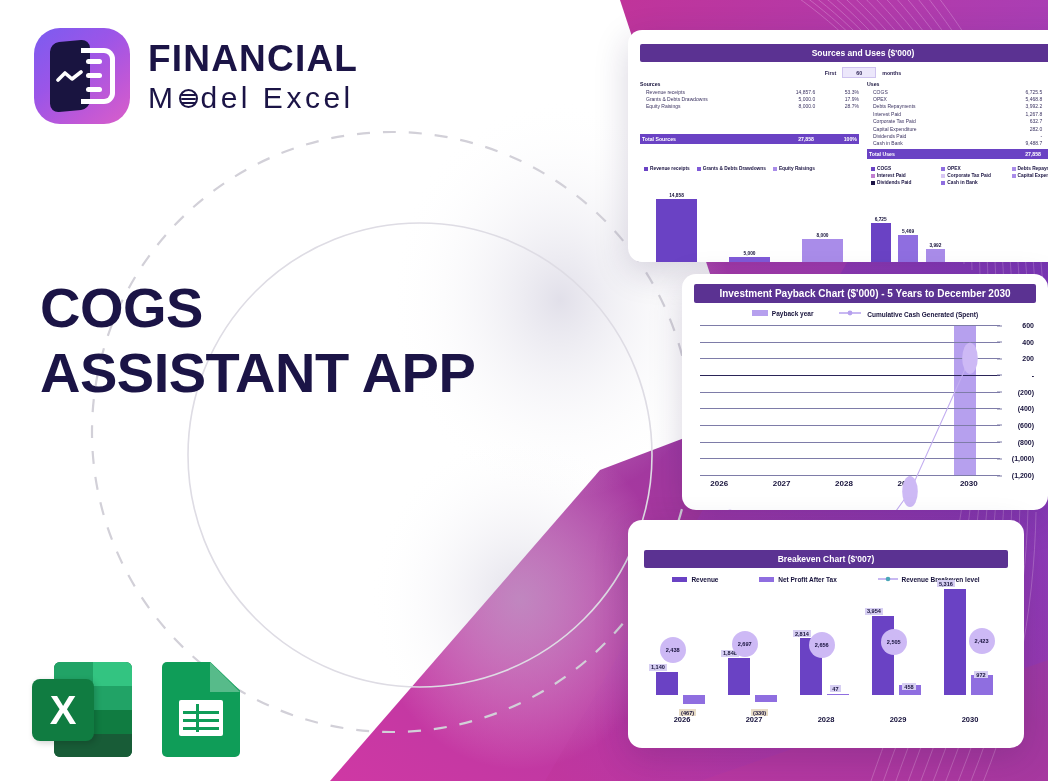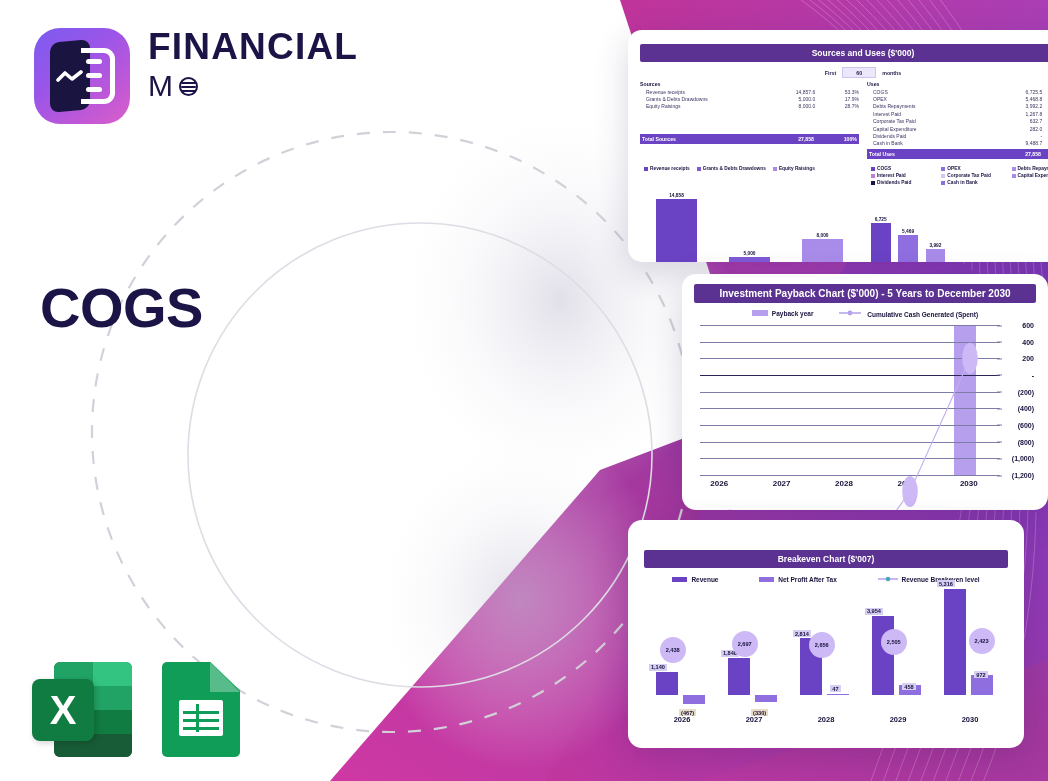--- a/index.html
+++ b/index.html
@@ -8,21 +8,21 @@
     font-family: "Liberation Sans", sans-serif;
     background: #ffffff;
     position: relative;
   }
   .stage { position: absolute; inset: 0; width: 1048px; height: 781px; overflow: hidden; background: #fff; }
 
   
   .bg-svg { position: absolute; inset: 0; width: 1048px; height: 781px; }
 
   
-  .logo-wrap { position: absolute; left: 34px; top: 28px; display: flex; gap: 18px; }
+  .logo-wrap { position: absolute; left: 34px; top: 28px; display: flex; align-items: center; gap: 18px; }
   .logo-mark {
     width: 96px; height: 96px; border-radius: 26px;
     background: linear-gradient(140deg, #7b5cf0 0%, #9b55e8 40%, #c158d6 75%, #d95fc9 100%);
     position: relative; overflow: hidden;
   }
   .logo-mark .card {
     position: absolute; left: 16px; top: 13px; width: 40px; height: 70px;
     background: #191440; border-radius: 9px;
     transform: skewY(-5deg);
   }
@@ -280,26 +280,28 @@
     <div class="logo-text">
       <div class="logo-top">FINANCIAL</div>
       <div class="logo-bottom">
         <span>M</span>
         <span class="oglyph">
           <span class="ring"></span>
             <span class="ln l1"></span>
             <span class="ln l2"></span>
             <span class="ln l3"></span>
         </span>
+        <span>del Excel</span>
       </div>
     </div>
   </div>
 
   <div class="headline">
     <div>COGS</div>
+    <div>ASSISTANT APP</div>
   </div>
 
   <div class="app-icons">
     <div class="xls-icon">
       <div class="sheet">
         <span class="q q1"></span>
           <span class="q q2"></span>
           <span class="q q3"></span>
         <span class="q q4"></span>
           <span class="q q5"></span>

